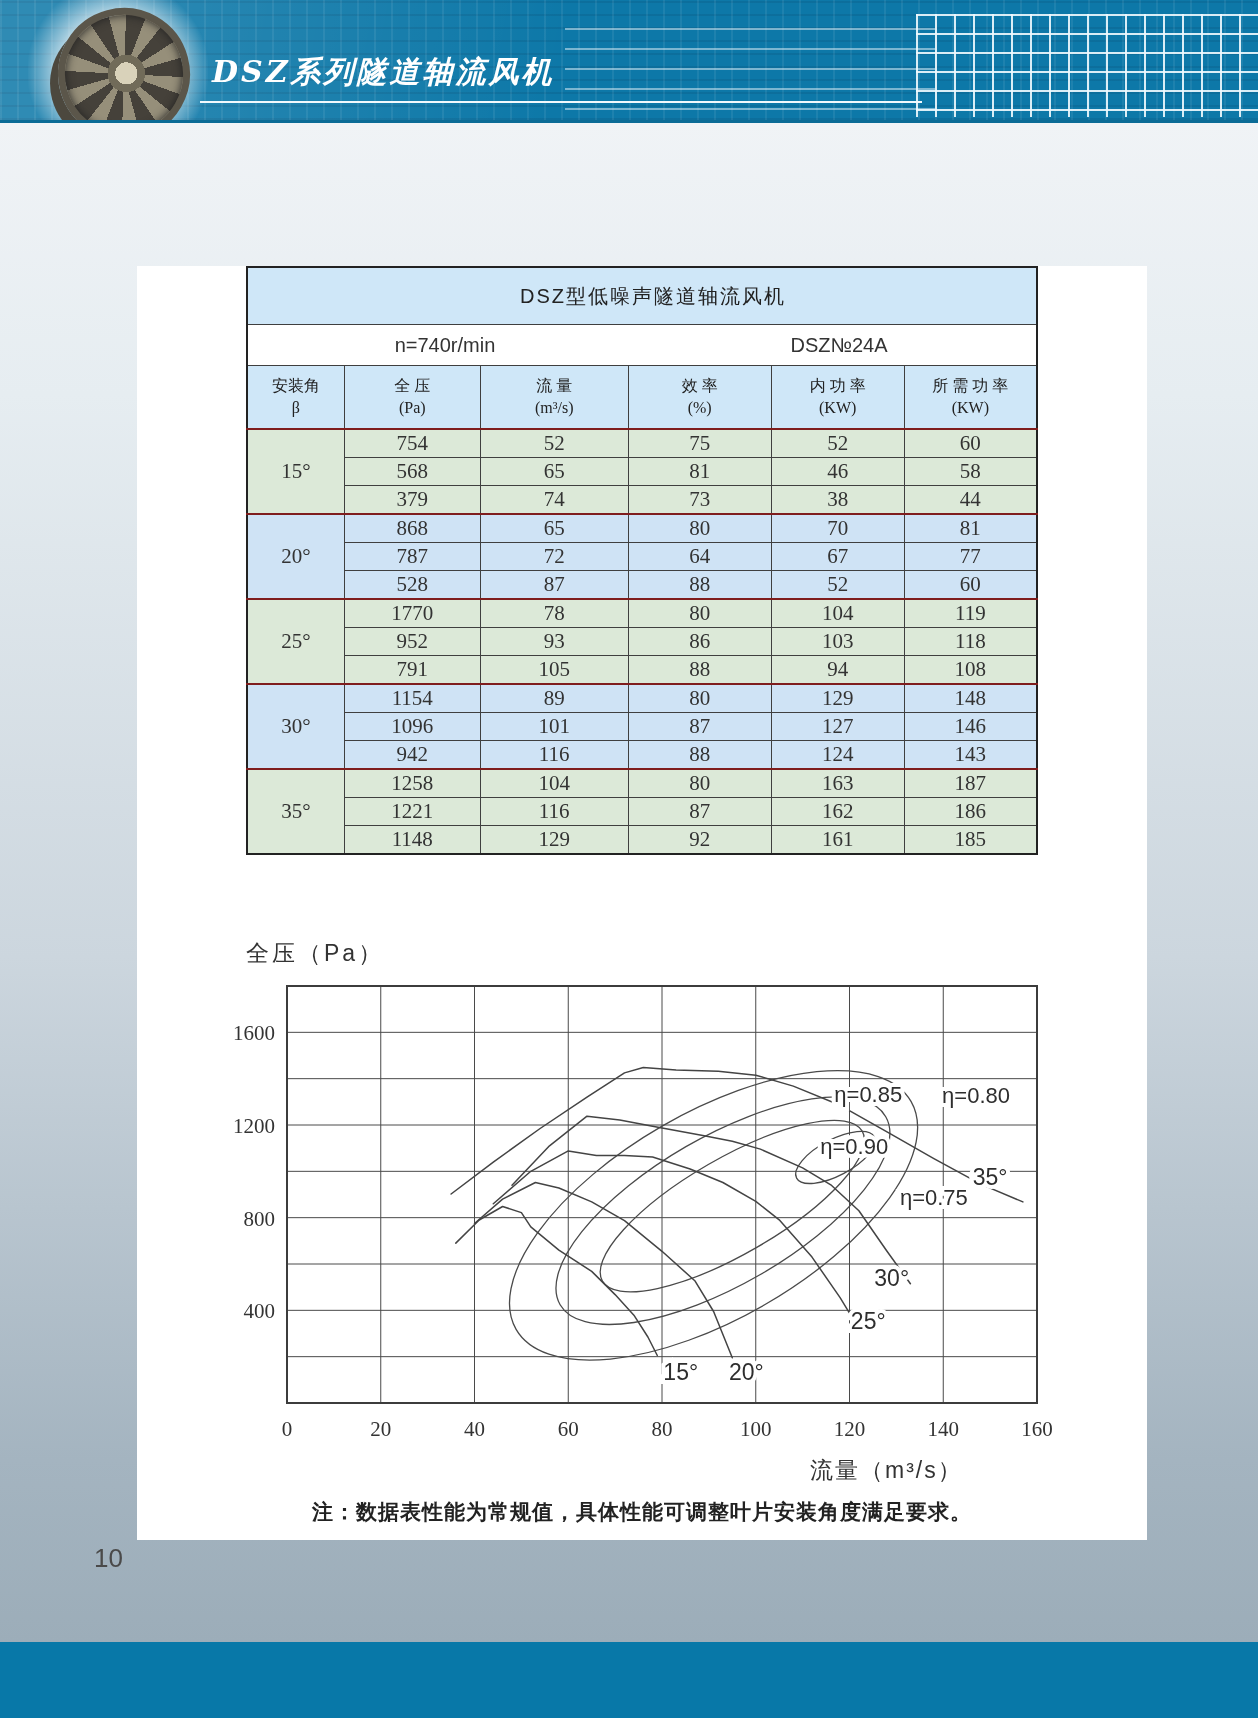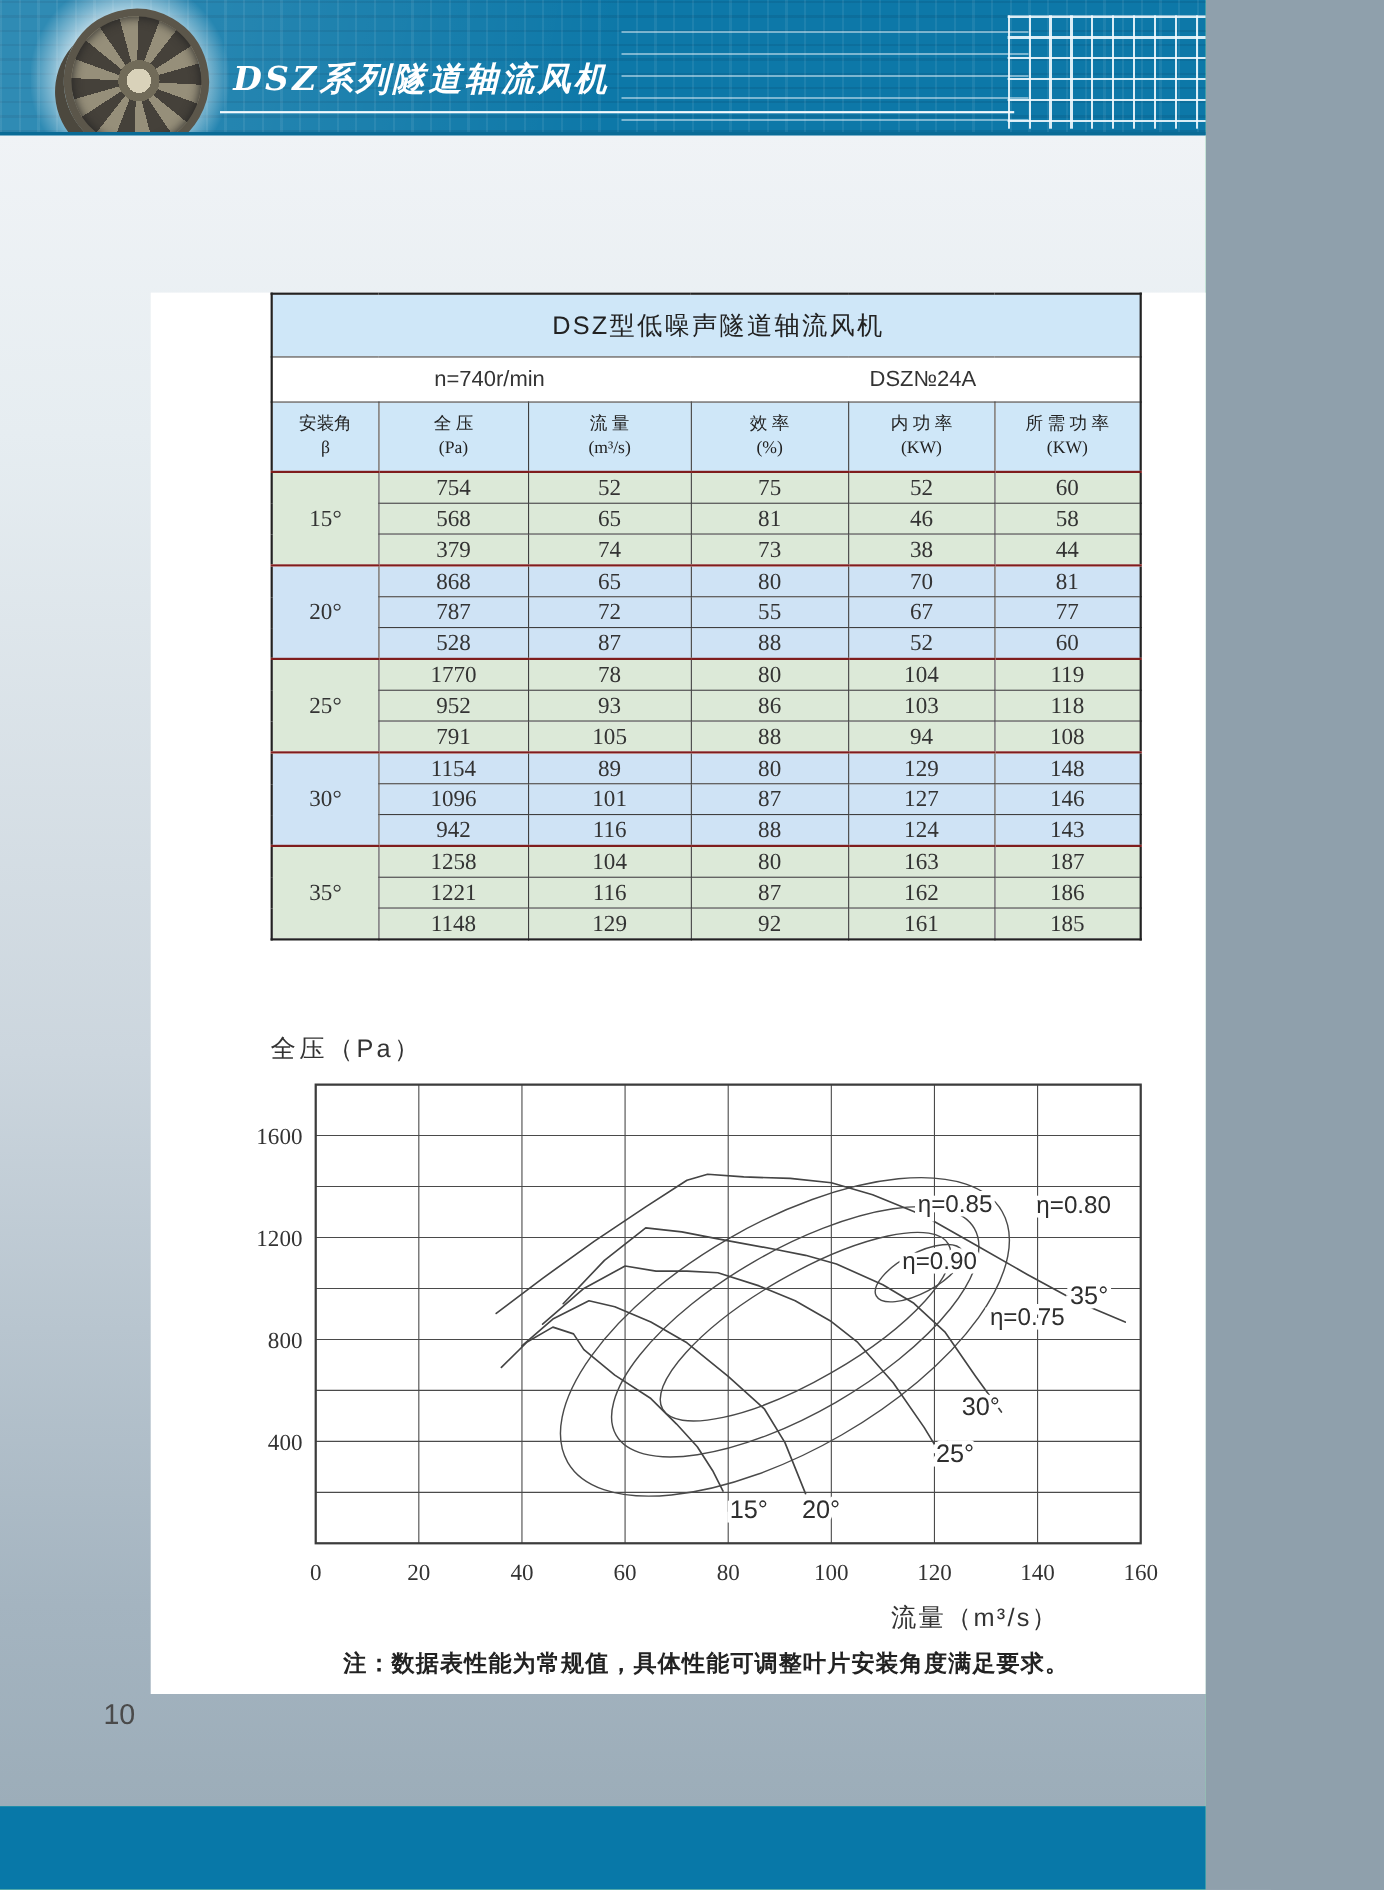--- a/index.html
+++ b/index.html
@@ -1,17 +1,17 @@
 <!DOCTYPE html>
 <html><head>
 <meta charset="utf-8">
 <style>
   html,body{margin:0;padding:0;background:#8fa0ac;}
-  .page{position:relative;width:1096px;height:1718px;overflow:hidden;
-        font-family:"Liberation Sans",sans-serif;background:#86efac;}
+  .page{position:relative;width:1258px;height:1718px;overflow:hidden;
+        font-family:"Liberation Sans",sans-serif;background:#f97316;}
 
   
   .content-bg{position:absolute;top:120px;left:0;width:1258px;height:1522px;
     background:linear-gradient(180deg,#f0f3f6 0%,#e6edf1 18%,#ccd6de 55%,#a4b4c0 88%,#9cadb9 100%);}
   .footer-bar{position:absolute;left:0;top:1642px;width:1258px;height:76px;background:#0878a8;}
 
   
   .header{position:absolute;top:0;left:0;width:1258px;height:120px;background:#0d78a8;
     border-bottom:3px solid #0a6b96;overflow:hidden;}
   .circuit{position:absolute;inset:0;
@@ -39,21 +39,21 @@
     font-style:italic;letter-spacing:2px;font-family:"DejaVu Serif",serif;}
   .title-underline{position:absolute;left:200px;top:101px;width:722px;height:2px;background:#f2f9fd;}
 
   
   .panel{position:absolute;left:137px;top:266px;width:1010px;height:1274px;background:#ffffff;}
 
   
   table.perf{position:absolute;left:109px;top:0px;width:792px;border-collapse:collapse;
     table-layout:fixed;border:2px solid #222;color:#333;}
   table.perf td{border:1px solid #3f3f3f;text-align:center;padding:0;overflow:hidden;}
-  tr.t-title td{height:56px;background:#cfe7f8;font-size:23px;letter-spacing:2px;color:#222;padding-left:22px;}
+  tr.t-title td{height:56px;background:#cfe7f8;font-size:20px;letter-spacing:2px;color:#222;padding-left:22px;}
   tr.t-meta td{height:40px;background:#ffffff;margin-left:29px;}
   .meta-flex{display:flex;width:100%;}
   .meta-flex span{flex:1;font-size:20px;color:#333;}
   tr.t-head td{height:62px;background:#cfe7f8;font-family:"Liberation Serif",serif;
     font-size:16px;line-height:1.35;color:#222;}
   tr.t-data td{height:27px;font-family:"Liberation Serif",serif;font-size:21px;}
   tr.tone-green td{background:#dce9d8;}
   tr.tone-blue td{background:#cfe3f5;}
   tr.group-start td{border-top:2px solid #7f1d1d;}
   td.angle{font-size:22px;}
@@ -160,21 +160,21 @@
             <td class="angle" rowspan="3">20°</td>
             <td>868</td>
             <td>65</td>
             <td>80</td>
             <td>70</td>
             <td>81</td>
           </tr>
           <tr class="t-data tone-blue">
             <td>787</td>
             <td>72</td>
-            <td>55</td>
+            <td>64</td>
             <td>67</td>
             <td>77</td>
           </tr>
           <tr class="t-data tone-blue">
             <td>528</td>
             <td>87</td>
             <td>88</td>
             <td>52</td>
             <td>60</td>
           </tr>

